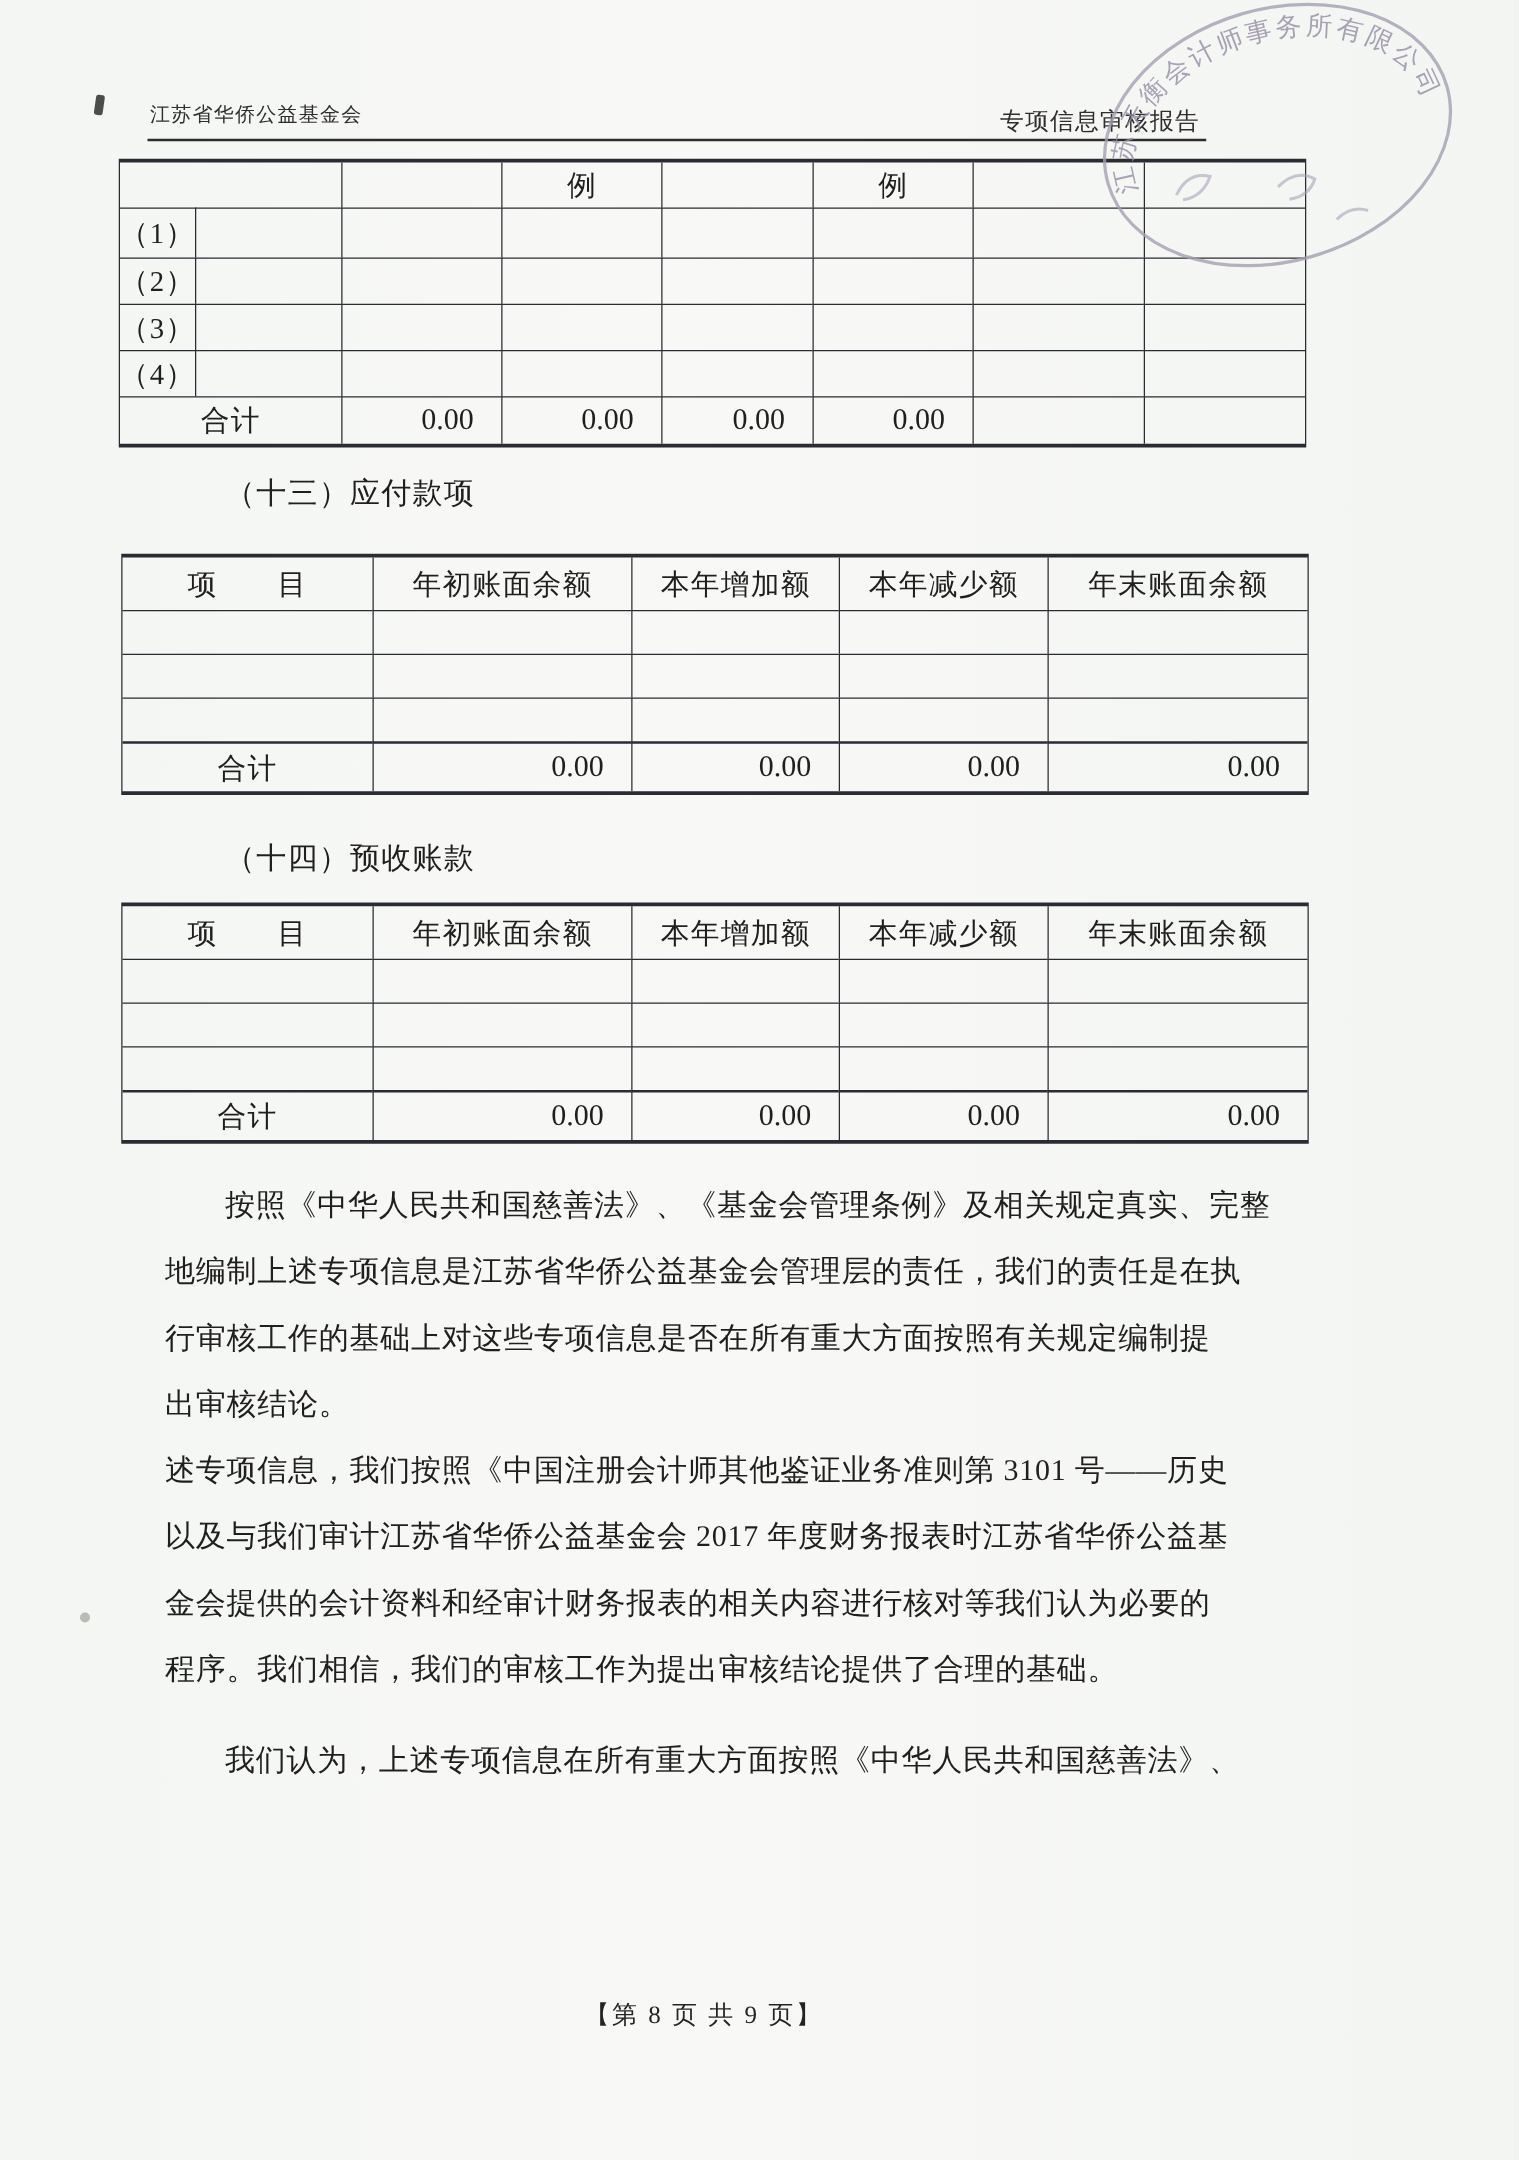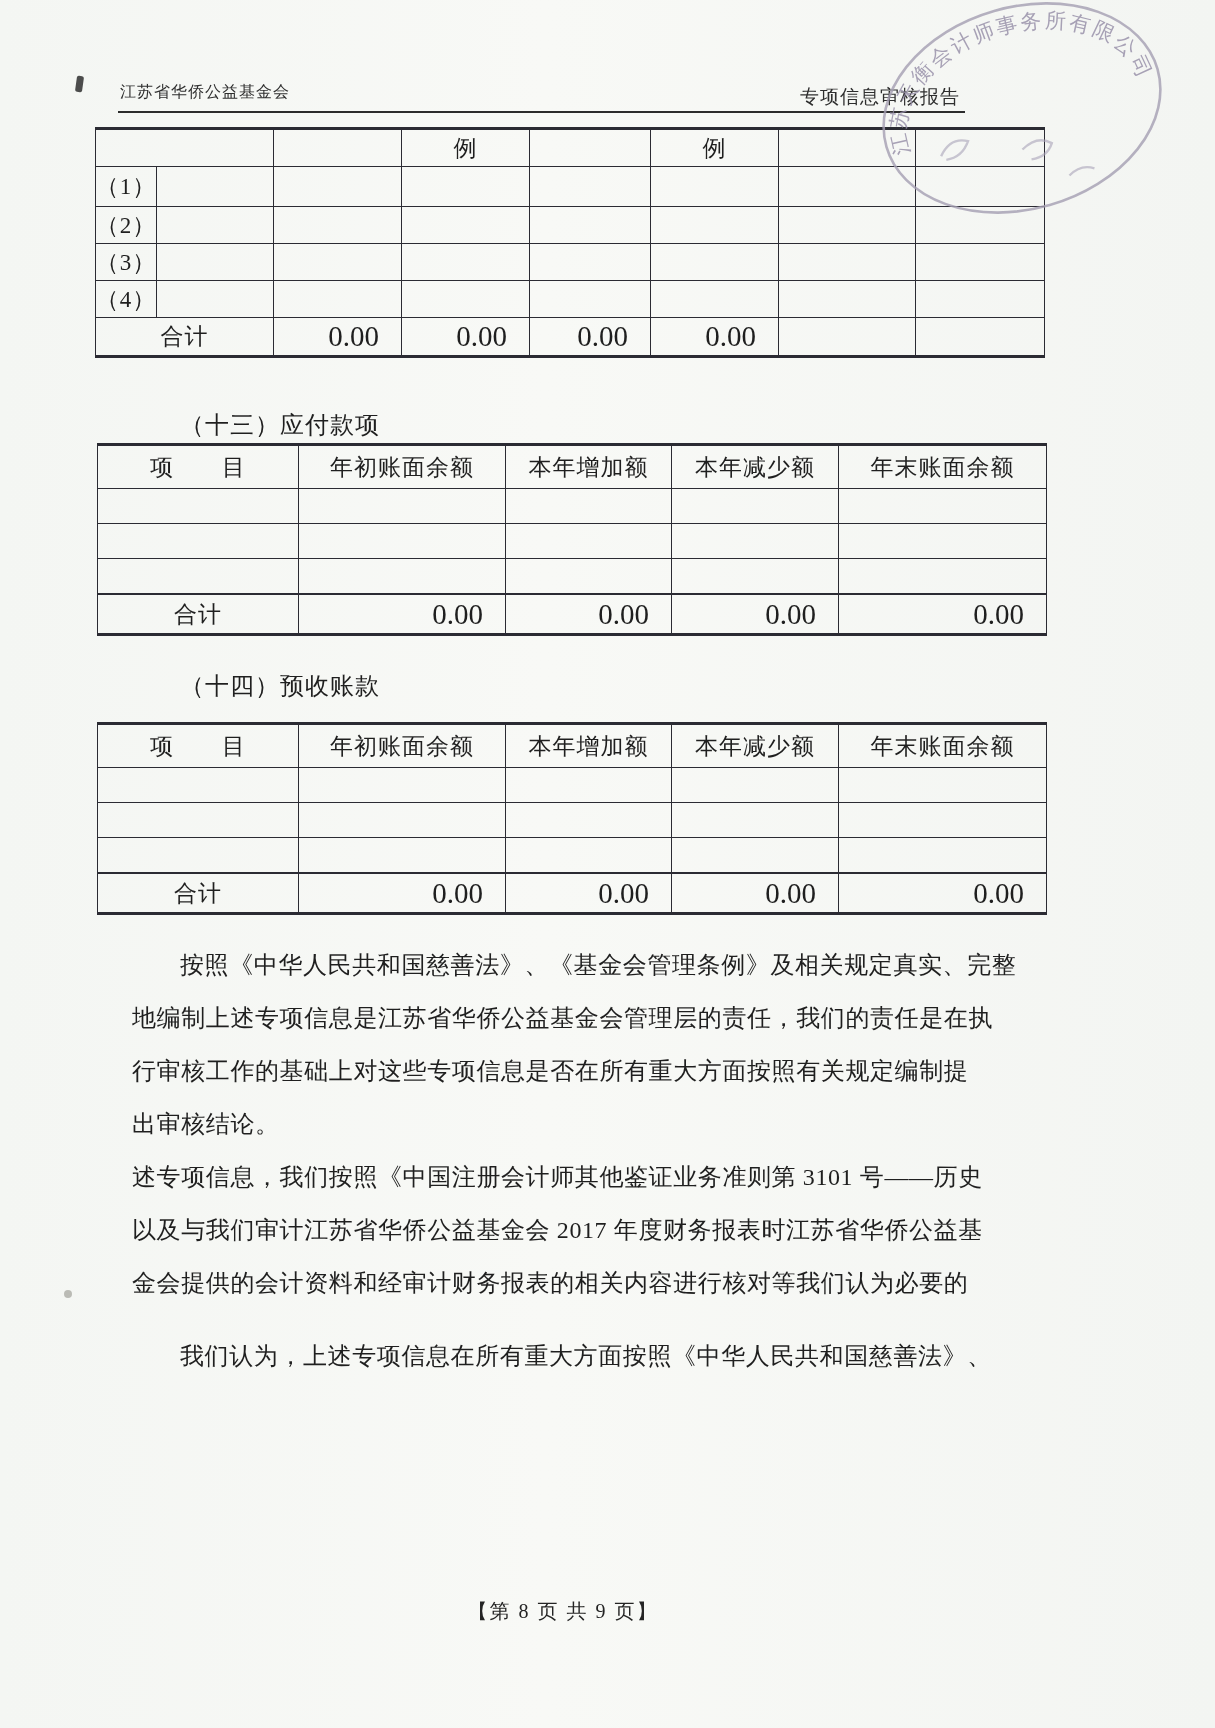--- a/index.html
+++ b/index.html
@@ -28,33 +28,33 @@
        border-left:1.5px solid var(--ln);
        border-right:1.5px solid var(--ln);
        background:transparent;}
   .c{border-left:1.4px solid var(--ln);
      border-top:1.5px solid var(--ln);
      display:flex;align-items:center;justify-content:center;
      font-size:23px;letter-spacing:1px;overflow:hidden;}
   .c.nl{border-left:none;}
   .c.nt{border-top:none;}
   .c.m{grid-column:1 / span 2;}
-  .c.num{justify-content:flex-end;padding-right:22px;font-size:29px;letter-spacing:0;}
+  .c.num{justify-content:flex-end;padding-right:22px;font-size:24px;letter-spacing:0;}
   .c.tsep{border-top:2.5px solid var(--ln);}
   
   .carry{left:95px;top:127px;
          grid-template-columns:60px 117px 128px 128px 121px 128px 137px 129px;
          grid-template-rows:36px 40px 37px 37px 37px 38px;}
   .std13{left:97px;top:443px;}
   .std14{left:97px;top:722px;}
   .std{grid-template-columns:200px 207px 166px 167px 208px;
        grid-template-rows:42px 35px 35px 35px 40px;}
   
   .sec-title{position:absolute;left:180px;font-size:24px;letter-spacing:1px;}
-  .t13{top:409px;}
+  .t13{top:378px;}
   .t14{top:670px;}
   
   .bodytext{position:absolute;left:132px;top:939px;width:980px;}
   .line{height:53px;line-height:53px;font-size:24px;letter-spacing:0.6px;white-space:nowrap;}
   .line.indent{padding-left:48px;}
   .gap32{margin-top:32px;}
   .gap20{margin-top:20px;}
   
   .footer{position:absolute;left:363px;top:1598px;width:400px;text-align:center;
           font-size:20px;letter-spacing:2px;color:#242424;}
@@ -215,20 +215,21 @@
 
   <div class="bodytext">
     <div class="line indent">按照《中华人民共和国慈善法》、《基金会管理条例》及相关规定真实、完整</div>
     <div class="line">地编制上述专项信息是江苏省华侨公益基金会管理层的责任，我们的责任是在执</div>
     <div class="line">行审核工作的基础上对这些专项信息是否在所有重大方面按照有关规定编制提</div>
     <div class="line">出审核结论。</div>
 
     <div class="line">述专项信息，我们按照《中国注册会计师其他鉴证业务准则第 3101 号——历史</div>
     <div class="line">以及与我们审计江苏省华侨公益基金会 2017 年度财务报表时江苏省华侨公益基</div>
     <div class="line">金会提供的会计资料和经审计财务报表的相关内容进行核对等我们认为必要的</div>
+    <div class="line">程序。我们相信，我们的审核工作为提出审核结论提供了合理的基础。</div>
 
     <div class="line indent gap20">我们认为，上述专项信息在所有重大方面按照《中华人民共和国慈善法》、</div>
   </div>
 
   <div class="footer">【第 8 页 共 9 页】</div>
 
   <div class="speck1"></div>
   <div class="speck2"></div>
 
 </div>

